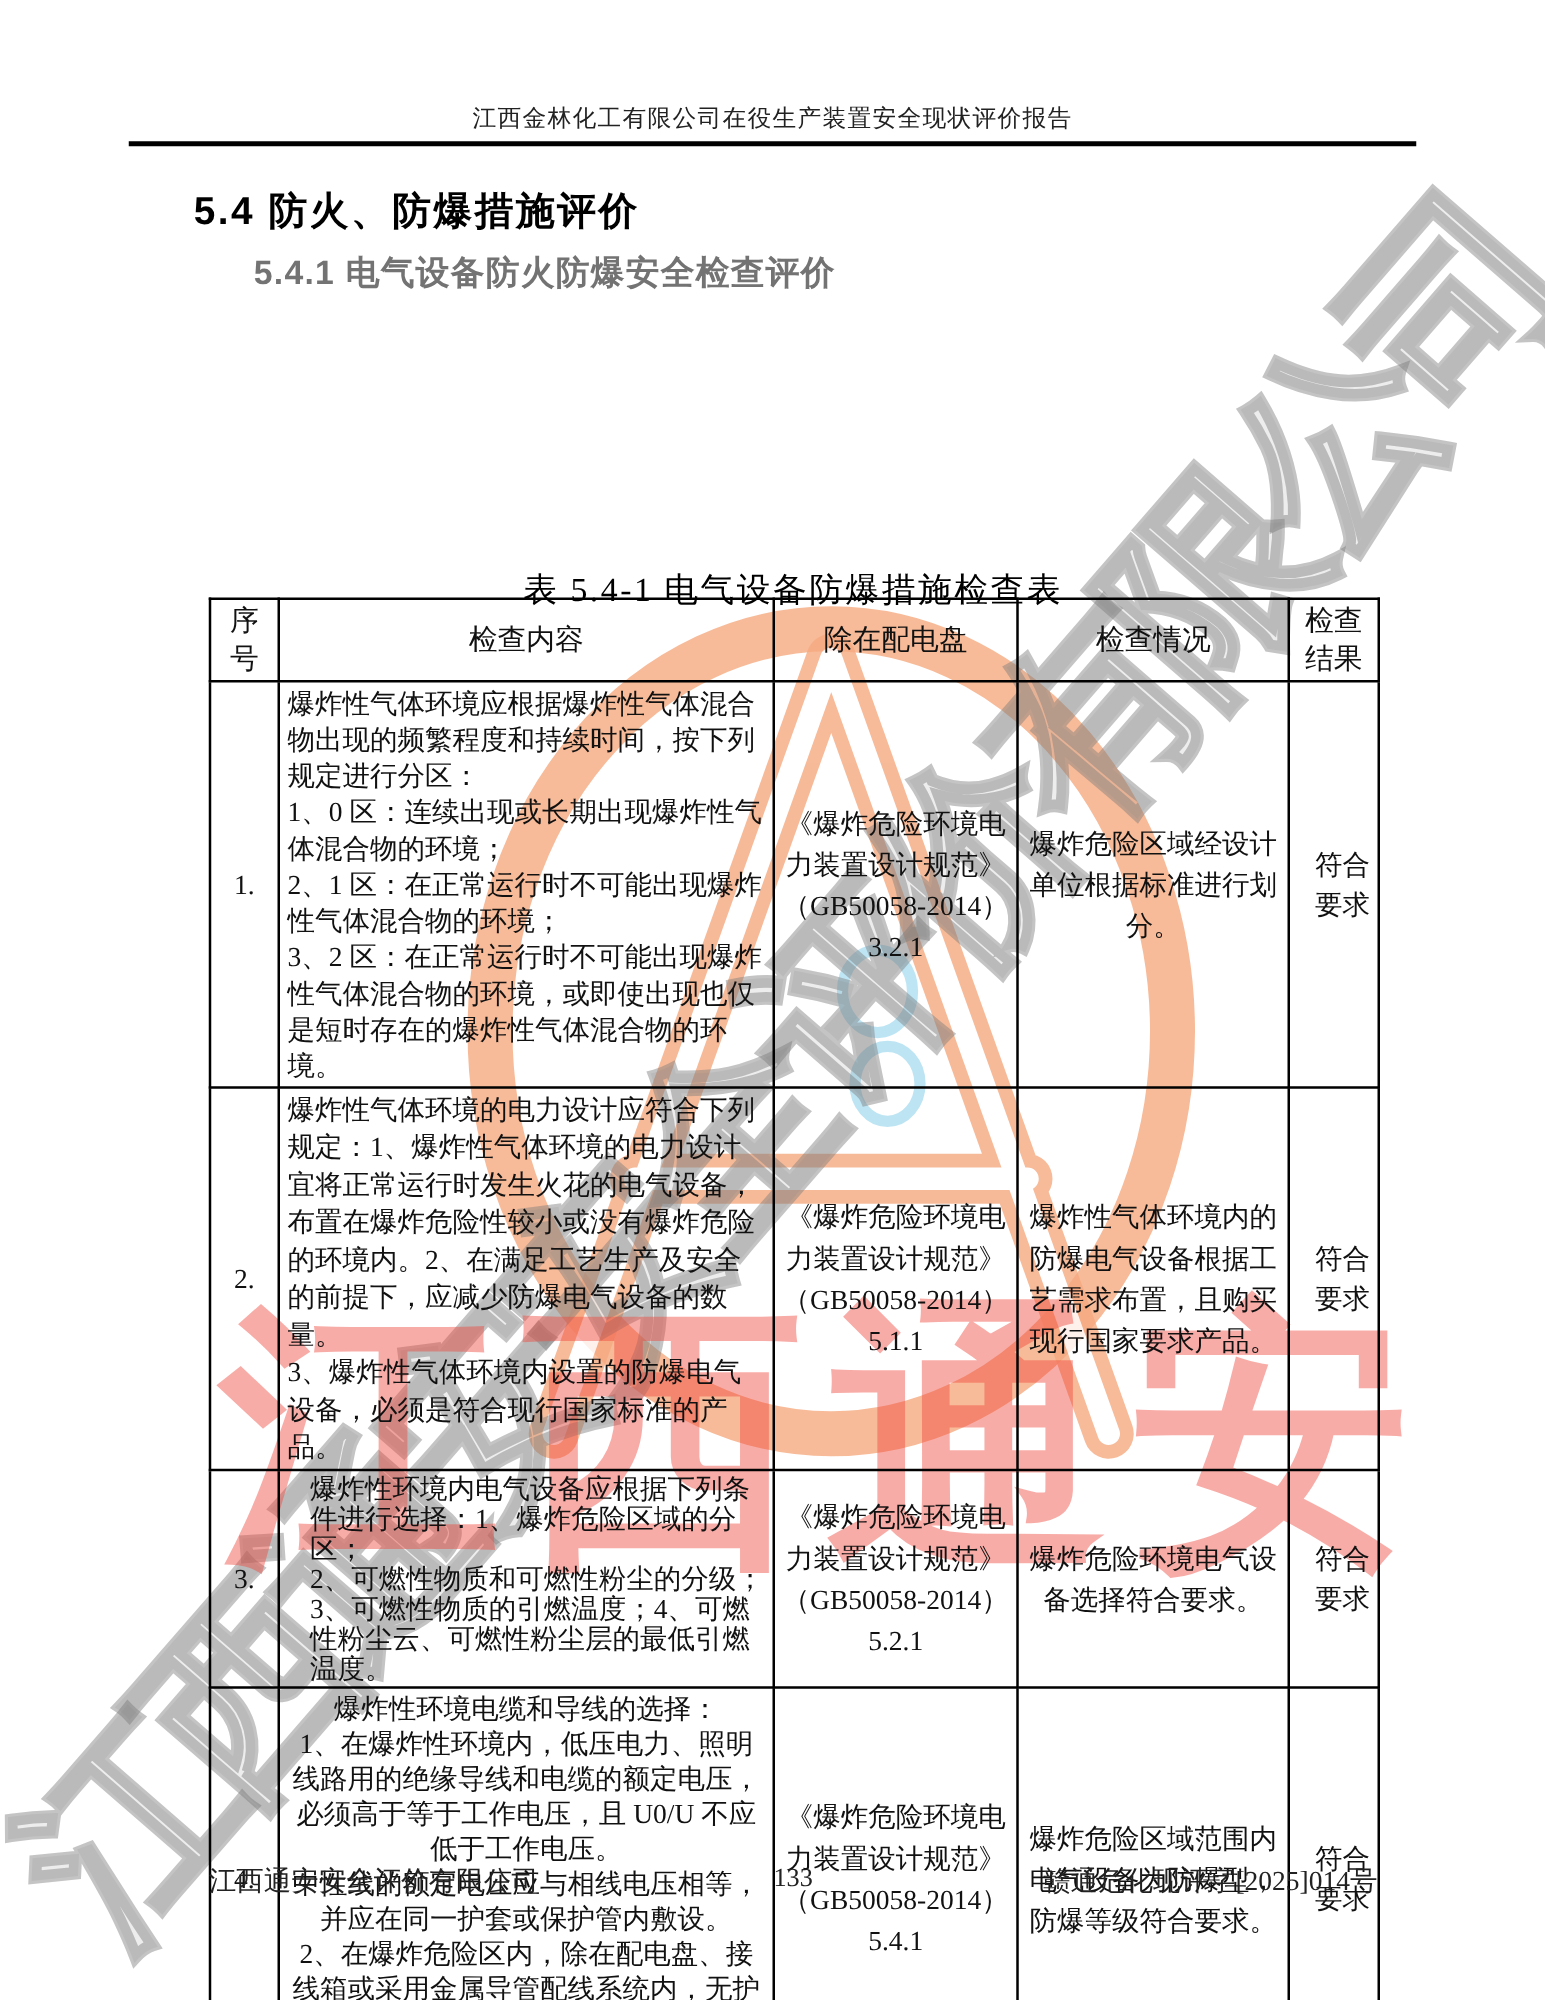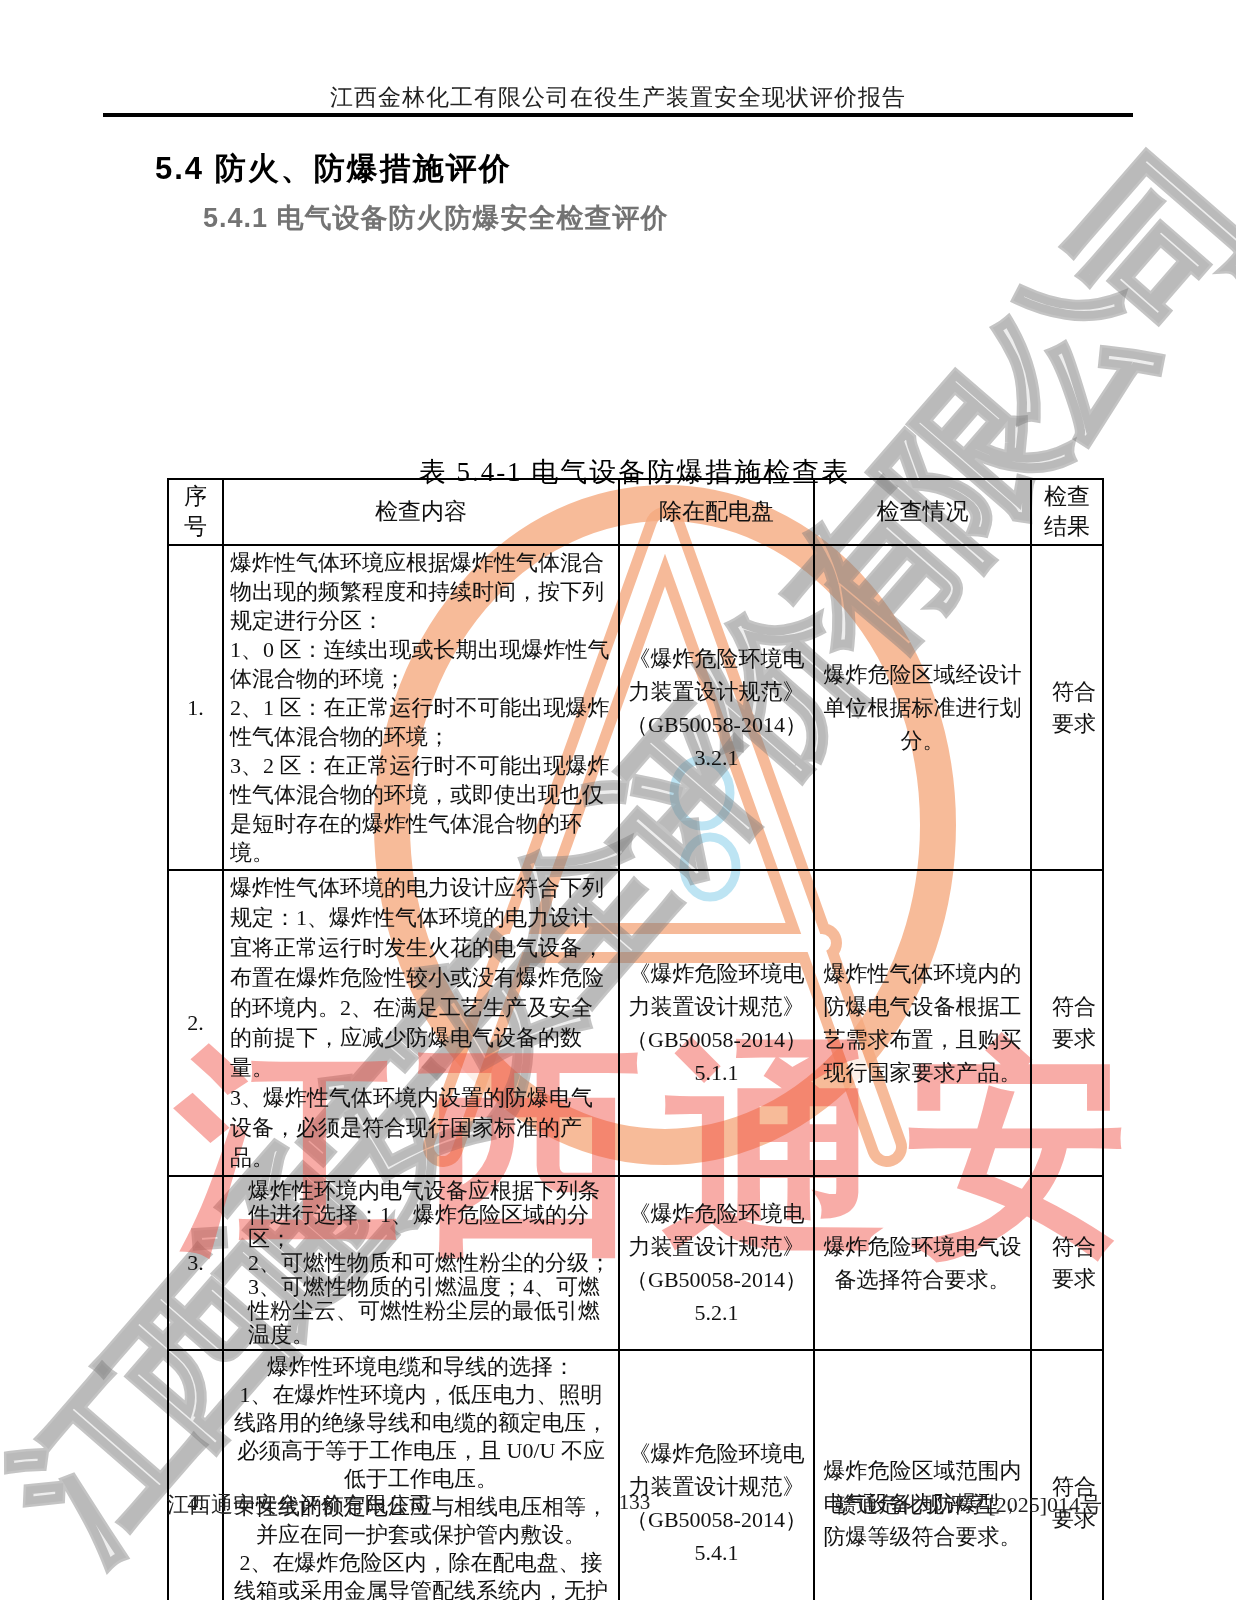--- a/index.html
+++ b/index.html
@@ -34,21 +34,21 @@
     font-weight:700;
     font-size:225px;
     letter-spacing:18px;
     line-height:1;
     color:rgba(240,70,60,0.45);
   }
   
   .content{position:absolute;inset:0;z-index:1;}
   .header-title{
     position:absolute;top:82px;left:0;width:100%;
-    text-align:center;font-size:23px;letter-spacing:1px;color:#222;
+    text-align:center;font-size:19px;letter-spacing:1px;color:#222;
   }
   .header-rule{
     position:absolute;top:113px;left:103px;width:1030px;height:4px;background:#000;
   }
   .section-heading{
     position:absolute;top:148px;left:155px;
     font-family:"Liberation Sans", sans-serif;
     font-weight:700;font-size:31px;letter-spacing:2px;color:#000;
   }
   .subsection-heading{

